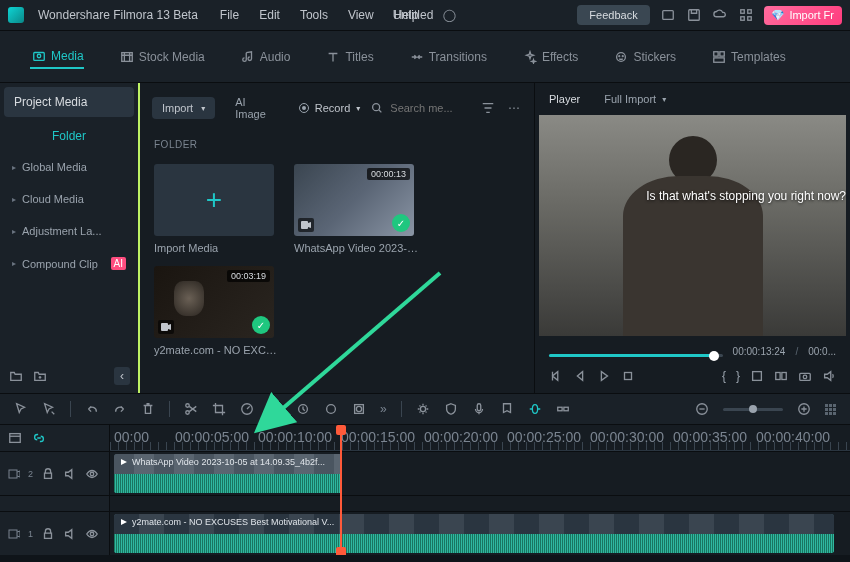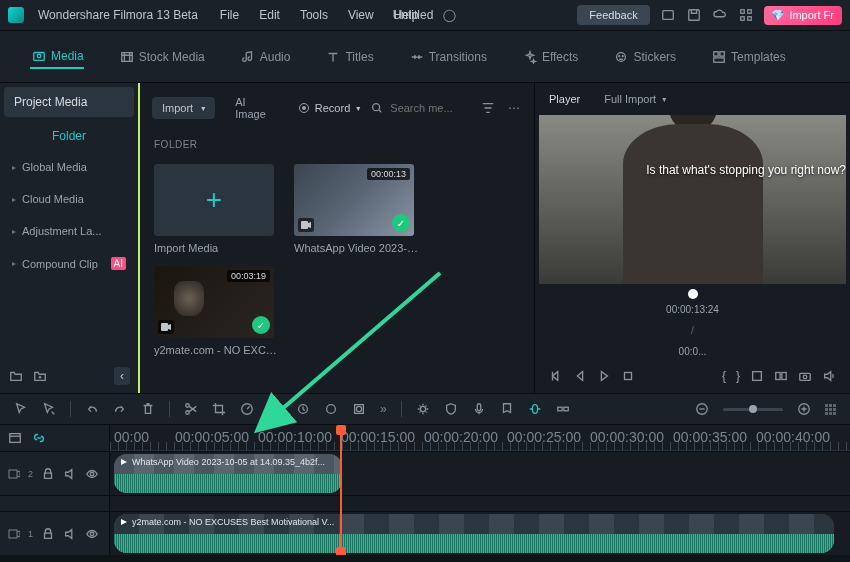--- a/index.html
+++ b/index.html
@@ -50,21 +50,21 @@
 .check { position:absolute; bottom:4px; right:4px; width:18px; height:18px; background:#1fc77f; border-radius:50%; display:flex; align-items:center; justify-content:center; color:#fff; font-size:10px;}
 .media-name { font-size:11px; color:#9aa3ad; margin-top:6px; white-space:nowrap; overflow:hidden; text-overflow:ellipsis;}
 .player { width:316px; background:#161c22; border-left:1px solid #0a0d10; display:flex; flex-direction:column;}
 .player-hdr { padding:10px 14px; display:flex; align-items:center; gap:24px; font-size:11px;}
 .player-hdr .q { color:#9aa3ad; display:flex; align-items:center; gap:6px;}
 .preview { flex:1; background:linear-gradient(180deg,#8a8a85 0%,#6a6a65 40%,#3a3a38 100%); margin:0 4px; position:relative; display:flex; align-items:center; justify-content:flex-end; overflow:hidden;}
 .silhouette { position:absolute; bottom:0; left:50%; transform:translateX(-50%); width:160px; height:200px; }
 .silhouette::before { content:''; position:absolute; top:0; left:50%; transform:translateX(-50%); width:48px; height:48px; background:#2a2622; border-radius:50%;}
 .silhouette::after { content:''; position:absolute; top:40px; left:50%; transform:translateX(-50%); width:140px; height:160px; background:#3a3530; border-radius:40% 40% 0 0 / 25% 25% 0 0;}
 .subtitle { position:relative; z-index:2; color:#fff; font-size:12px; text-shadow:0 1px 3px rgba(0,0,0,0.8); margin-top:-60px;}
-.scrub { padding:10px 14px 6px; display:flex; align-items:center; gap:10px; font-size:10px; color:#9aa3ad;flex-direction:column;}
+.scrub { padding:10px 14px 6px; display:flex; align-items:flex-end; gap:10px; font-size:10px; color:#9aa3ad;}
 .scrub-track { flex:1; height:3px; background:#3a4550; border-radius:2px; position:relative;}
 .scrub-fill { position:absolute; left:0; top:0; height:100%; width:95%; background:#1fc7c7; border-radius:2px;}
 .scrub-thumb { position:absolute; right:5%; top:50%; transform:translate(50%,-50%); width:10px; height:10px; background:#fff; border-radius:50%;}
 .pctrl { padding:6px 14px 10px; display:flex; align-items:center; gap:14px; justify-content:center; color:#9aa3ad;}
 .pctrl .grp { display:flex; gap:10px;}
 .toolbar2 { height:32px; background:#1a2128; border-top:1px solid #0a0d10; border-bottom:1px solid #0a0d10; display:flex; align-items:center; padding:0 14px; gap:14px; color:#7a8490;}
 .sep { width:1px; height:16px; background:#3a4550;}
 .tb-right { margin-left:auto; display:flex; align-items:center; gap:14px;}
 .zoom-track { width:60px; height:3px; background:#3a4550; border-radius:2px; position:relative;}
 .zoom-thumb { position:absolute; left:50%; top:50%; transform:translate(-50%,-50%); width:8px; height:8px; background:#9aa3ad; border-radius:50%;}
@@ -75,21 +75,21 @@
 .tl-ruler-row { height:26px; display:flex; align-items:center; padding:0 8px; gap:10px;}
 .tl-track-row { height:44px; display:flex; align-items:center; padding:0 8px; gap:8px; border-top:1px solid #0a0d10; font-size:9px; color:#7a8490;}
 .tl-right { flex:1; position:relative; overflow:hidden;}
 .ruler { height:26px; position:relative; border-bottom:1px solid #2a3540;}
 .ruler-lbl { position:absolute; top:4px; font-size:14px; color:#7a8490;}
 .ticks { position:absolute; bottom:0; left:0; right:0; height:8px; background:repeating-linear-gradient(90deg,#3a4550 0,#3a4550 1px,transparent 1px,transparent 8px);}
 .playhead { position:absolute; top:0; bottom:0; width:2px; background:#ff5a3a; z-index:10;}
 .playhead::before { content:''; position:absolute; top:0; left:50%; transform:translateX(-50%); width:10px; height:10px; background:#ff5a3a; border-radius:2px;}
 .playhead-bot { position:absolute; bottom:-5px; width:10px; height:10px; background:#ff5a3a; border-radius:50%; left:50%; transform:translateX(-50%);}
 .track { height:44px; border-top:1px solid #0a0d10; position:relative;}
-.clip { position:absolute; top:2px; bottom:2px; border-radius:13px; overflow:hidden; background:#2fb8a0;text-decoration:underline;}
+.clip { position:absolute; top:2px; bottom:2px; border-radius:3px; overflow:hidden; background:#2fb8a0;text-decoration:underline;}
 .clip-vid { background:linear-gradient(180deg,#3a5560 0%,#2a4550 50%,#2fb8a0 50%,#2fb8a0 100%);}
 .clip-label { position:absolute; top:3px; left:6px; font-size:9px; color:#e0e5ea; z-index:2; white-space:nowrap; display:flex; align-items:center; gap:4px;}
 .clip-wave { position:absolute; bottom:0; left:0; right:0; height:50%; background:repeating-linear-gradient(90deg,#1a7560 0,#1a7560 1px,#2fb8a0 1px,#2fb8a0 2px);}
 .clip-thumbs { position:absolute; top:0; left:0; right:0; height:50%; background:repeating-linear-gradient(90deg,#4a5560 0,#4a5560 20px,#5a6570 20px,#5a6570 40px);}
 .arrow { position:absolute; z-index:50; pointer-events:none;}
 svg { display:block;}
 .ic { width:14px; height:14px; stroke:#8a919a; stroke-width:1.5; fill:none;}
 </style>
 </head>
 <body>

